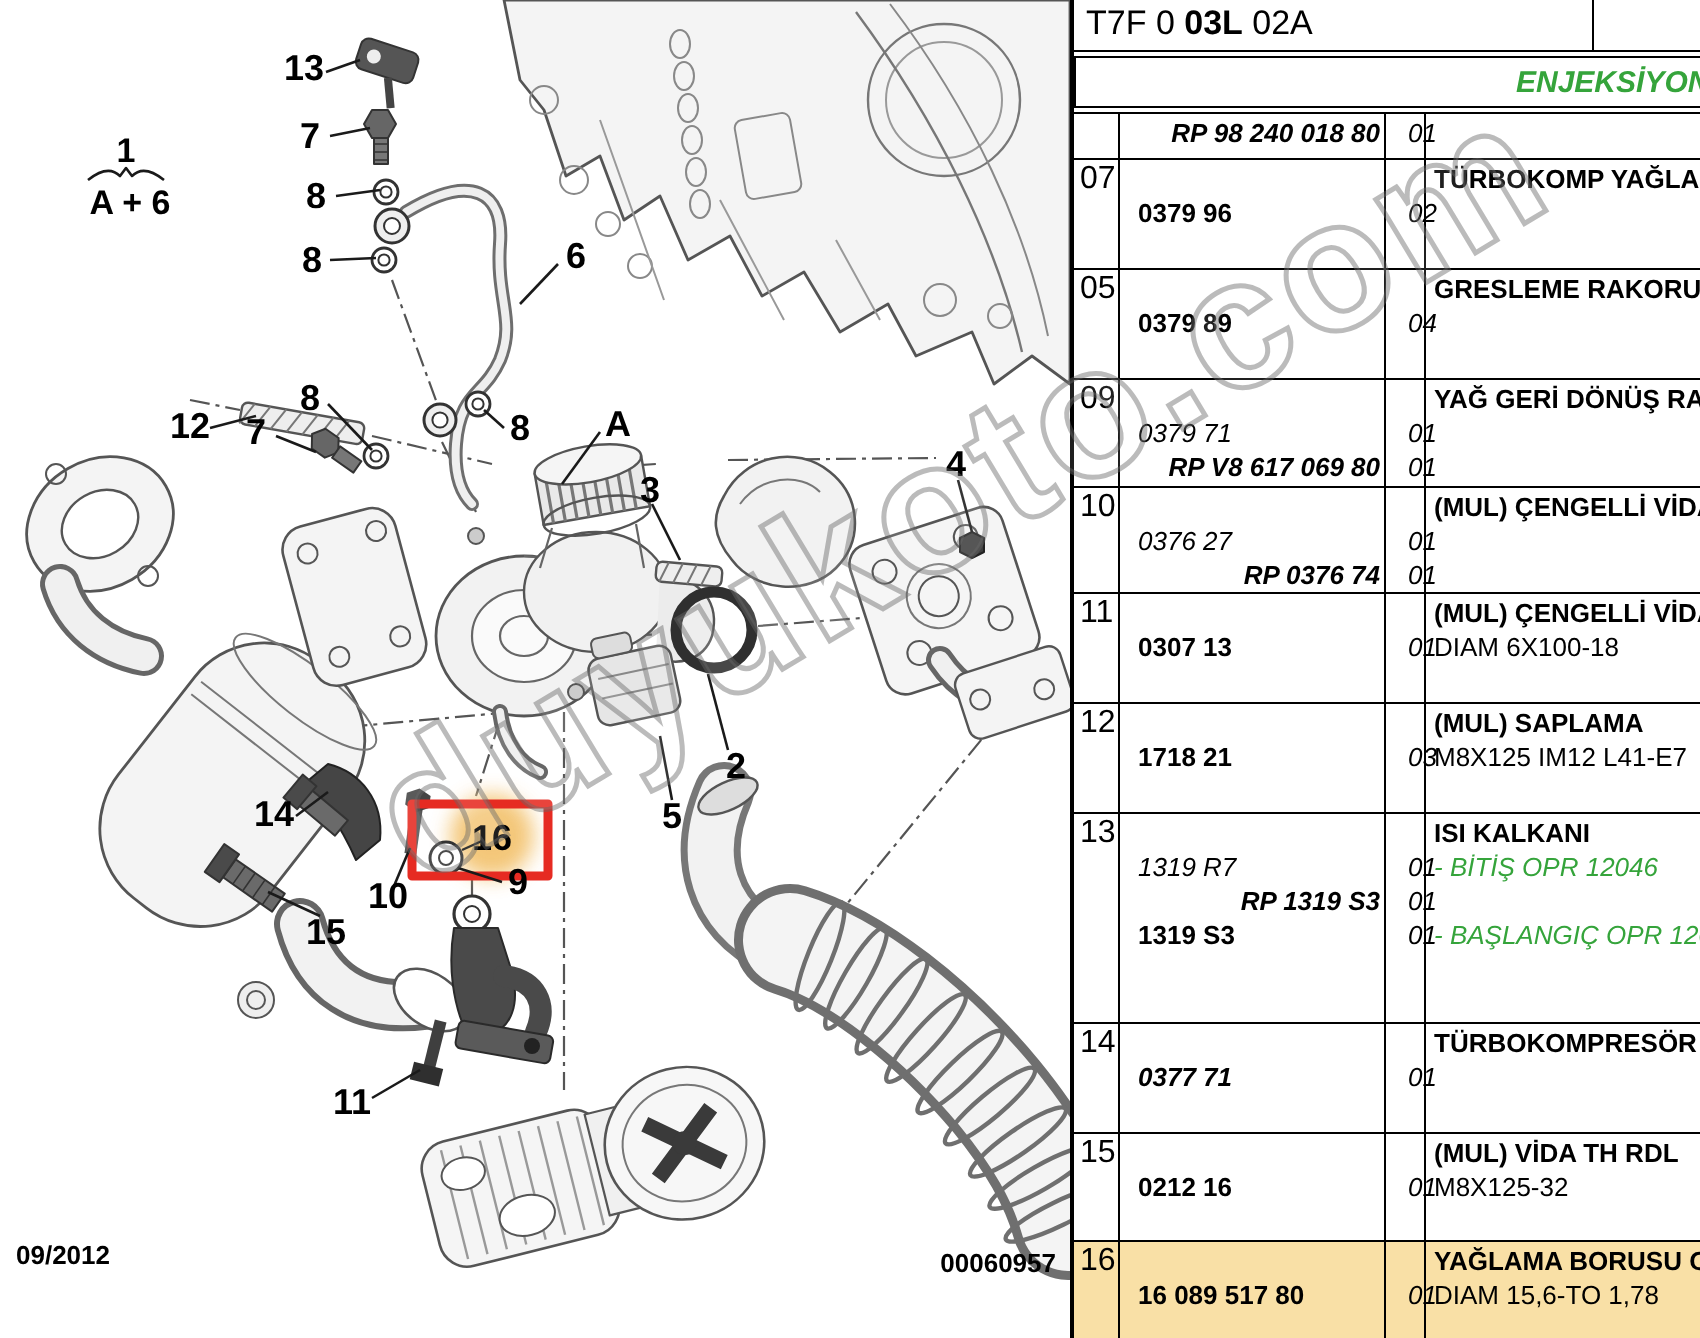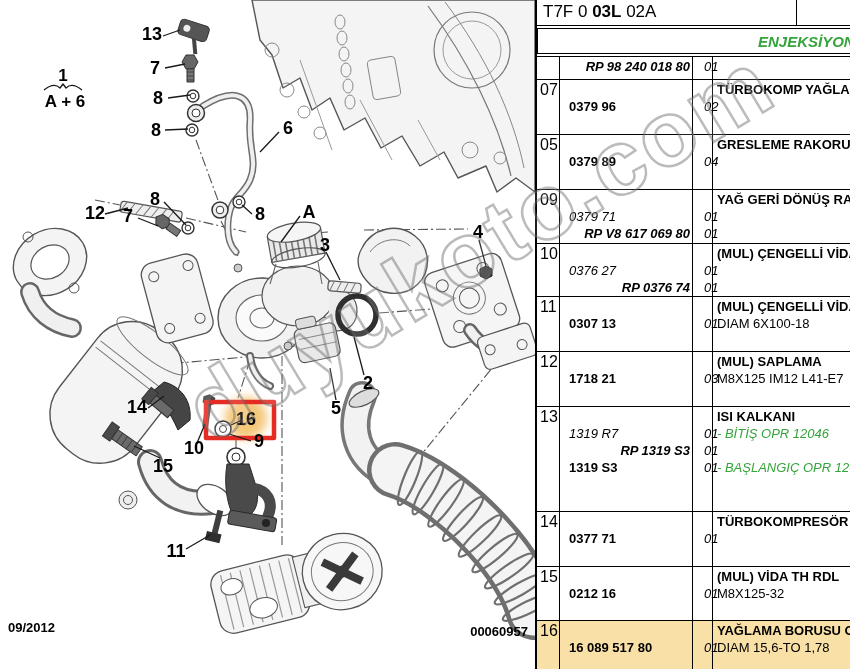--- a/index.html
+++ b/index.html
@@ -424,21 +424,21 @@
           <div class="qt" style="top: 53px;">01</div>
           <div class="dt b" style="top: 2px;">ISI KALKANI</div>
           <div class="dt g" style="top: 19px;">- BİTİŞ OPR 12046</div>
           <div class="dt g" style="top: 53px;">- BAŞLANGIÇ OPR 1204</div>
         </div>
         <div class="trow" style="height: 54px;">
           <div class="vln" style="left: 22px;"></div>
           <div class="vln" style="left: 155px;"></div>
           <div class="vln" style="left: 175px;"></div>
           <div class="cnum">14</div>
-          <div class="pt b" style="top: 19px;">0377 71</div>
+          <div class="pt b" style="top: 19px; font-style: italic;">0377 71</div>
           <div class="qt" style="top: 19px;">01</div>
           <div class="dt b" style="top: 2px;">TÜRBOKOMPRESÖR M</div>
         </div>
         <div class="trow" style="height: 53px;">
           <div class="vln" style="left: 22px;"></div>
           <div class="vln" style="left: 155px;"></div>
           <div class="vln" style="left: 175px;"></div>
           <div class="cnum">15</div>
           <div class="pt b" style="top: 19px;">0212 16</div>
           <div class="qt" style="top: 19px;">01</div>

